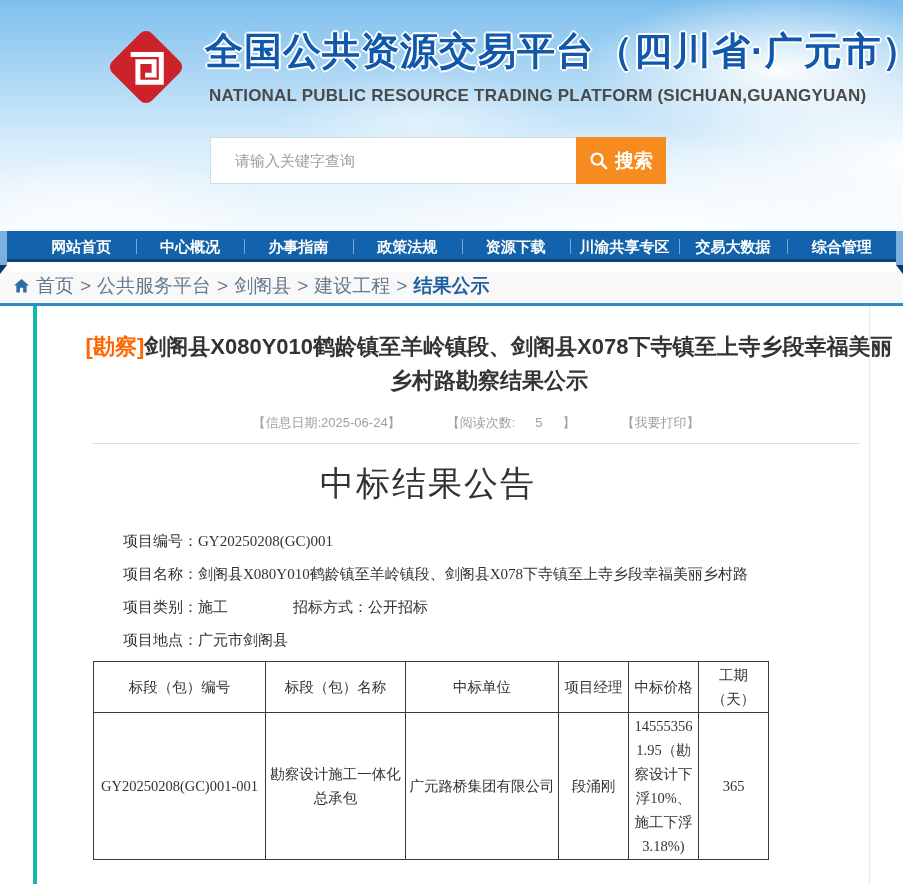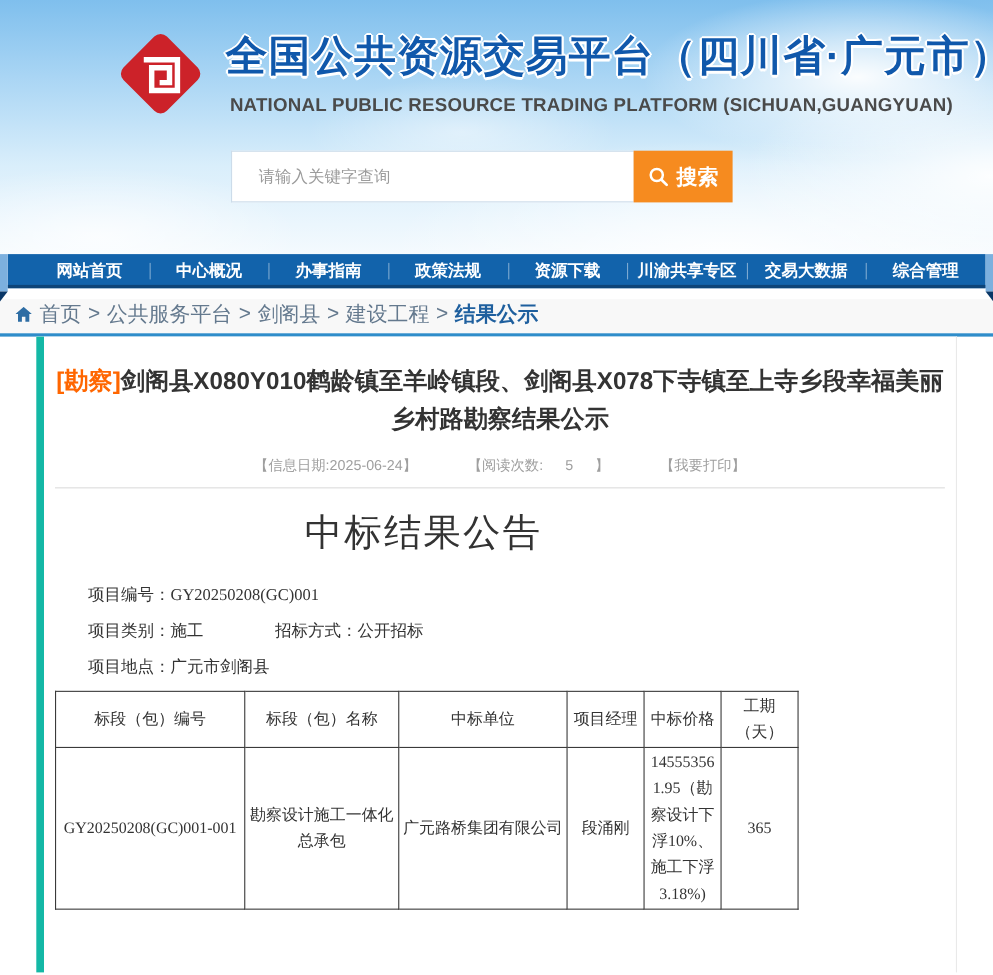--- a/index.html
+++ b/index.html
@@ -87,22 +87,22 @@
     font-size:19px; color:#64798e;
   }
   .breadcrumb .home-ic { width:15px; height:14px; margin-right:7px; display:inline-block; }
   .breadcrumb .sep { margin:0 6px; color:#64798e; }
   .breadcrumb .crumb { cursor:pointer; }
   .breadcrumb .crumb.current { color:#1e5f9e; font-weight:bold; cursor:default; }
 
   
   .content {
     margin:0 33px; background:#fff;
-    border-left:7px solid #14b8a6; border-right:1px solid #e9e9e9;
-    padding-top:24px; height:578px;
+    border-left:4px solid #14b8a6; border-right:1px solid #e9e9e9;
+    padding-top:24px; height:578px;padding-left:46px;
   }
   .article-title {
     width:812px; margin:0 auto; text-align:center;
     font-size:22px; font-weight:bold; color:#333; line-height:34px;
   }
   .article-title .tag { color:#ff6600; }
   .meta-row {
     margin-top:16px; display:flex; justify-content:center; gap:46px;
     font-size:13px; color:#9f9f9f;
   }
@@ -196,20 +196,21 @@
     <span>【信息日期:2025-06-24】</span>
     <span class="meta-read"><span>【阅读次数:</span><span class="num">5</span><span>】</span></span>
     <span>【我要打印】</span>
   </div>
   <div class="meta-divider"></div>
 
   <div class="notice-heading">中标结果公告</div>
 
   <div class="fields">
     <div class="field-line"><span>项目编号：</span><span>GY20250208(GC)001</span></div>
+    <div class="field-line"><span>项目名称：</span><span>剑阁县X080Y010鹤龄镇至羊岭镇段、剑阁县X078下寺镇至上寺乡段幸福美丽乡村路</span></div>
     <div class="field-line"><span>项目类别：</span><span>施工</span><span class="pair2">招标方式：</span><span>公开招标</span></div>
     <div class="field-line"><span>项目地点：</span><span>广元市剑阁县</span></div>
   </div>
 
   <table class="result">
     <colgroup>
       <col style="width:172px">
         <col style="width:140px">
         <col style="width:153px">
       <col style="width:70px">

